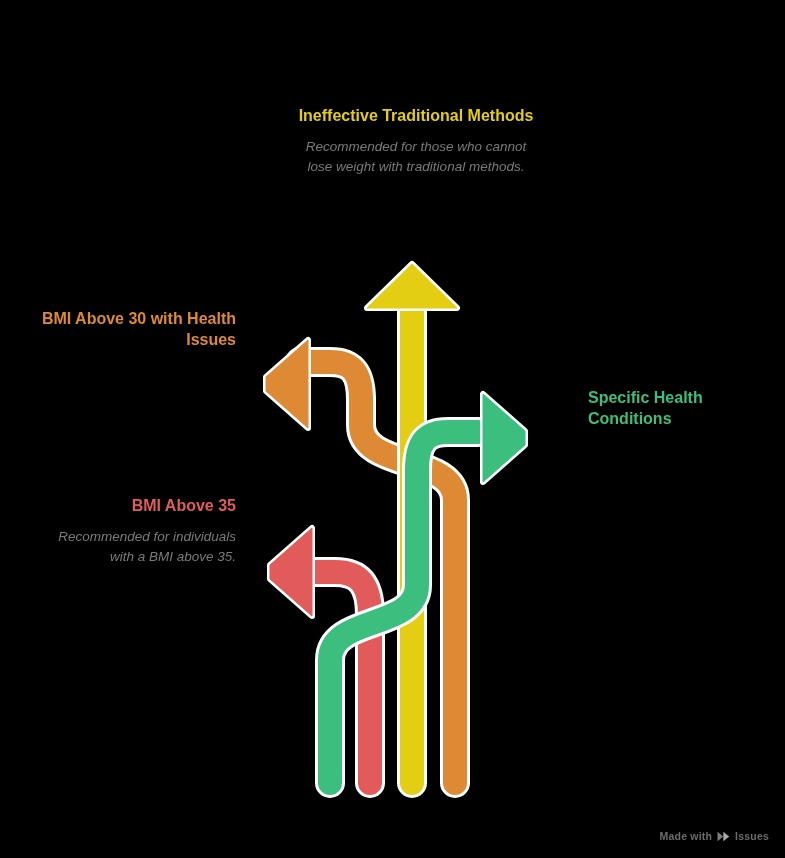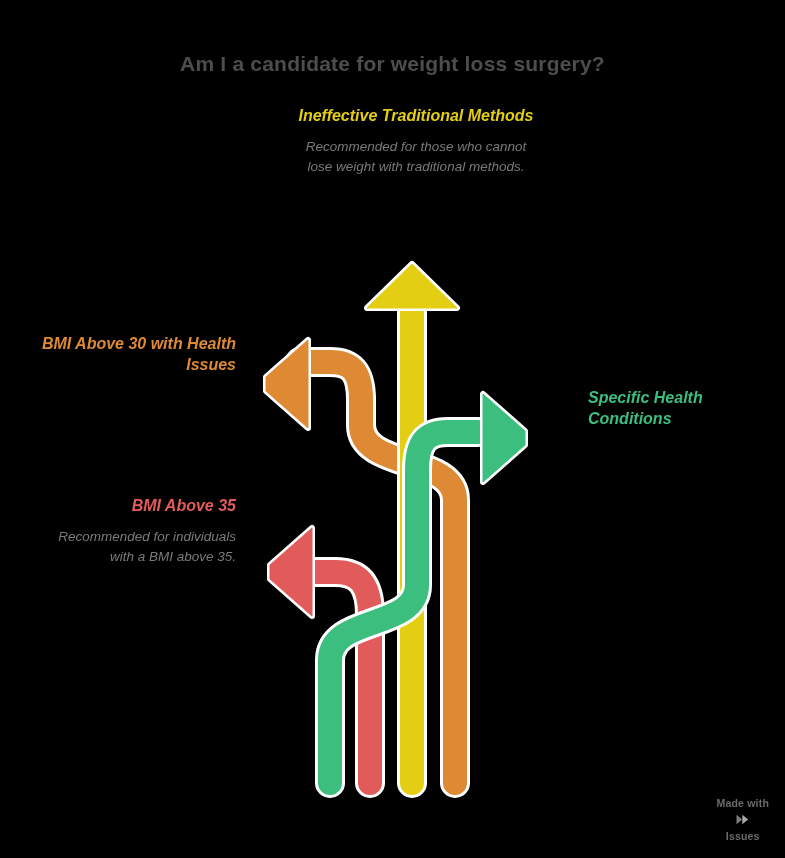--- a/index.html
+++ b/index.html
@@ -45,21 +45,20 @@
 
   
   .node {
     position: absolute;
   }
   .node-title {
     font-size: 16px;
     font-weight: bold;
     line-height: 1.32;
     margin: 0 0 11px 0;
-    font-style: italic;
   }
   .node-desc {
     font-size: 13.5px;
     line-height: 1.45;
     color: #7a7a7a;
     margin: 0;
     font-style: italic;
   }
 
   
@@ -70,21 +69,20 @@
     text-align: center;
   }
   #node-ineffective-methods .node-title { color: #e3ce13; }
 
   
   #node-bmi30 {
     left: 28px;
     top: 308px;
     width: 208px;
     text-align: right;
-    margin-top: 25px;
   }
   #node-bmi30 .node-title { color: #de8a35; }
 
   
   #node-specific-conditions {
     left: 556px;
     top: 387px;
     width: 200px;
     text-align: left;
     margin-left: 32px;
@@ -105,33 +103,31 @@
     position: absolute;
     right: 16px;
     bottom: 16px;
     display: flex;
     align-items: center;
     gap: 5px;
     font-size: 10.5px;
     font-weight: bold;
     color: #6b6b6b;
     letter-spacing: 0.2px;
-    flex-direction: column;
   }
   .watermark .wm-logo {
     display: inline-block;
     line-height: 0;
   }
 </style>
 </head>
 <body>
 
 <div id="canvas">
 
-  <div class="page-title">Am I a candidate for weight loss surgery?</div>
 
   <svg class="diagram-svg" viewBox="0 0 785 858" xmlns="http://www.w3.org/2000/svg">
     <defs>
       
     </defs>
 
     <g>
       <path d="M 455 783
                L 455 500
                C 455 455, 361 470, 361 425

